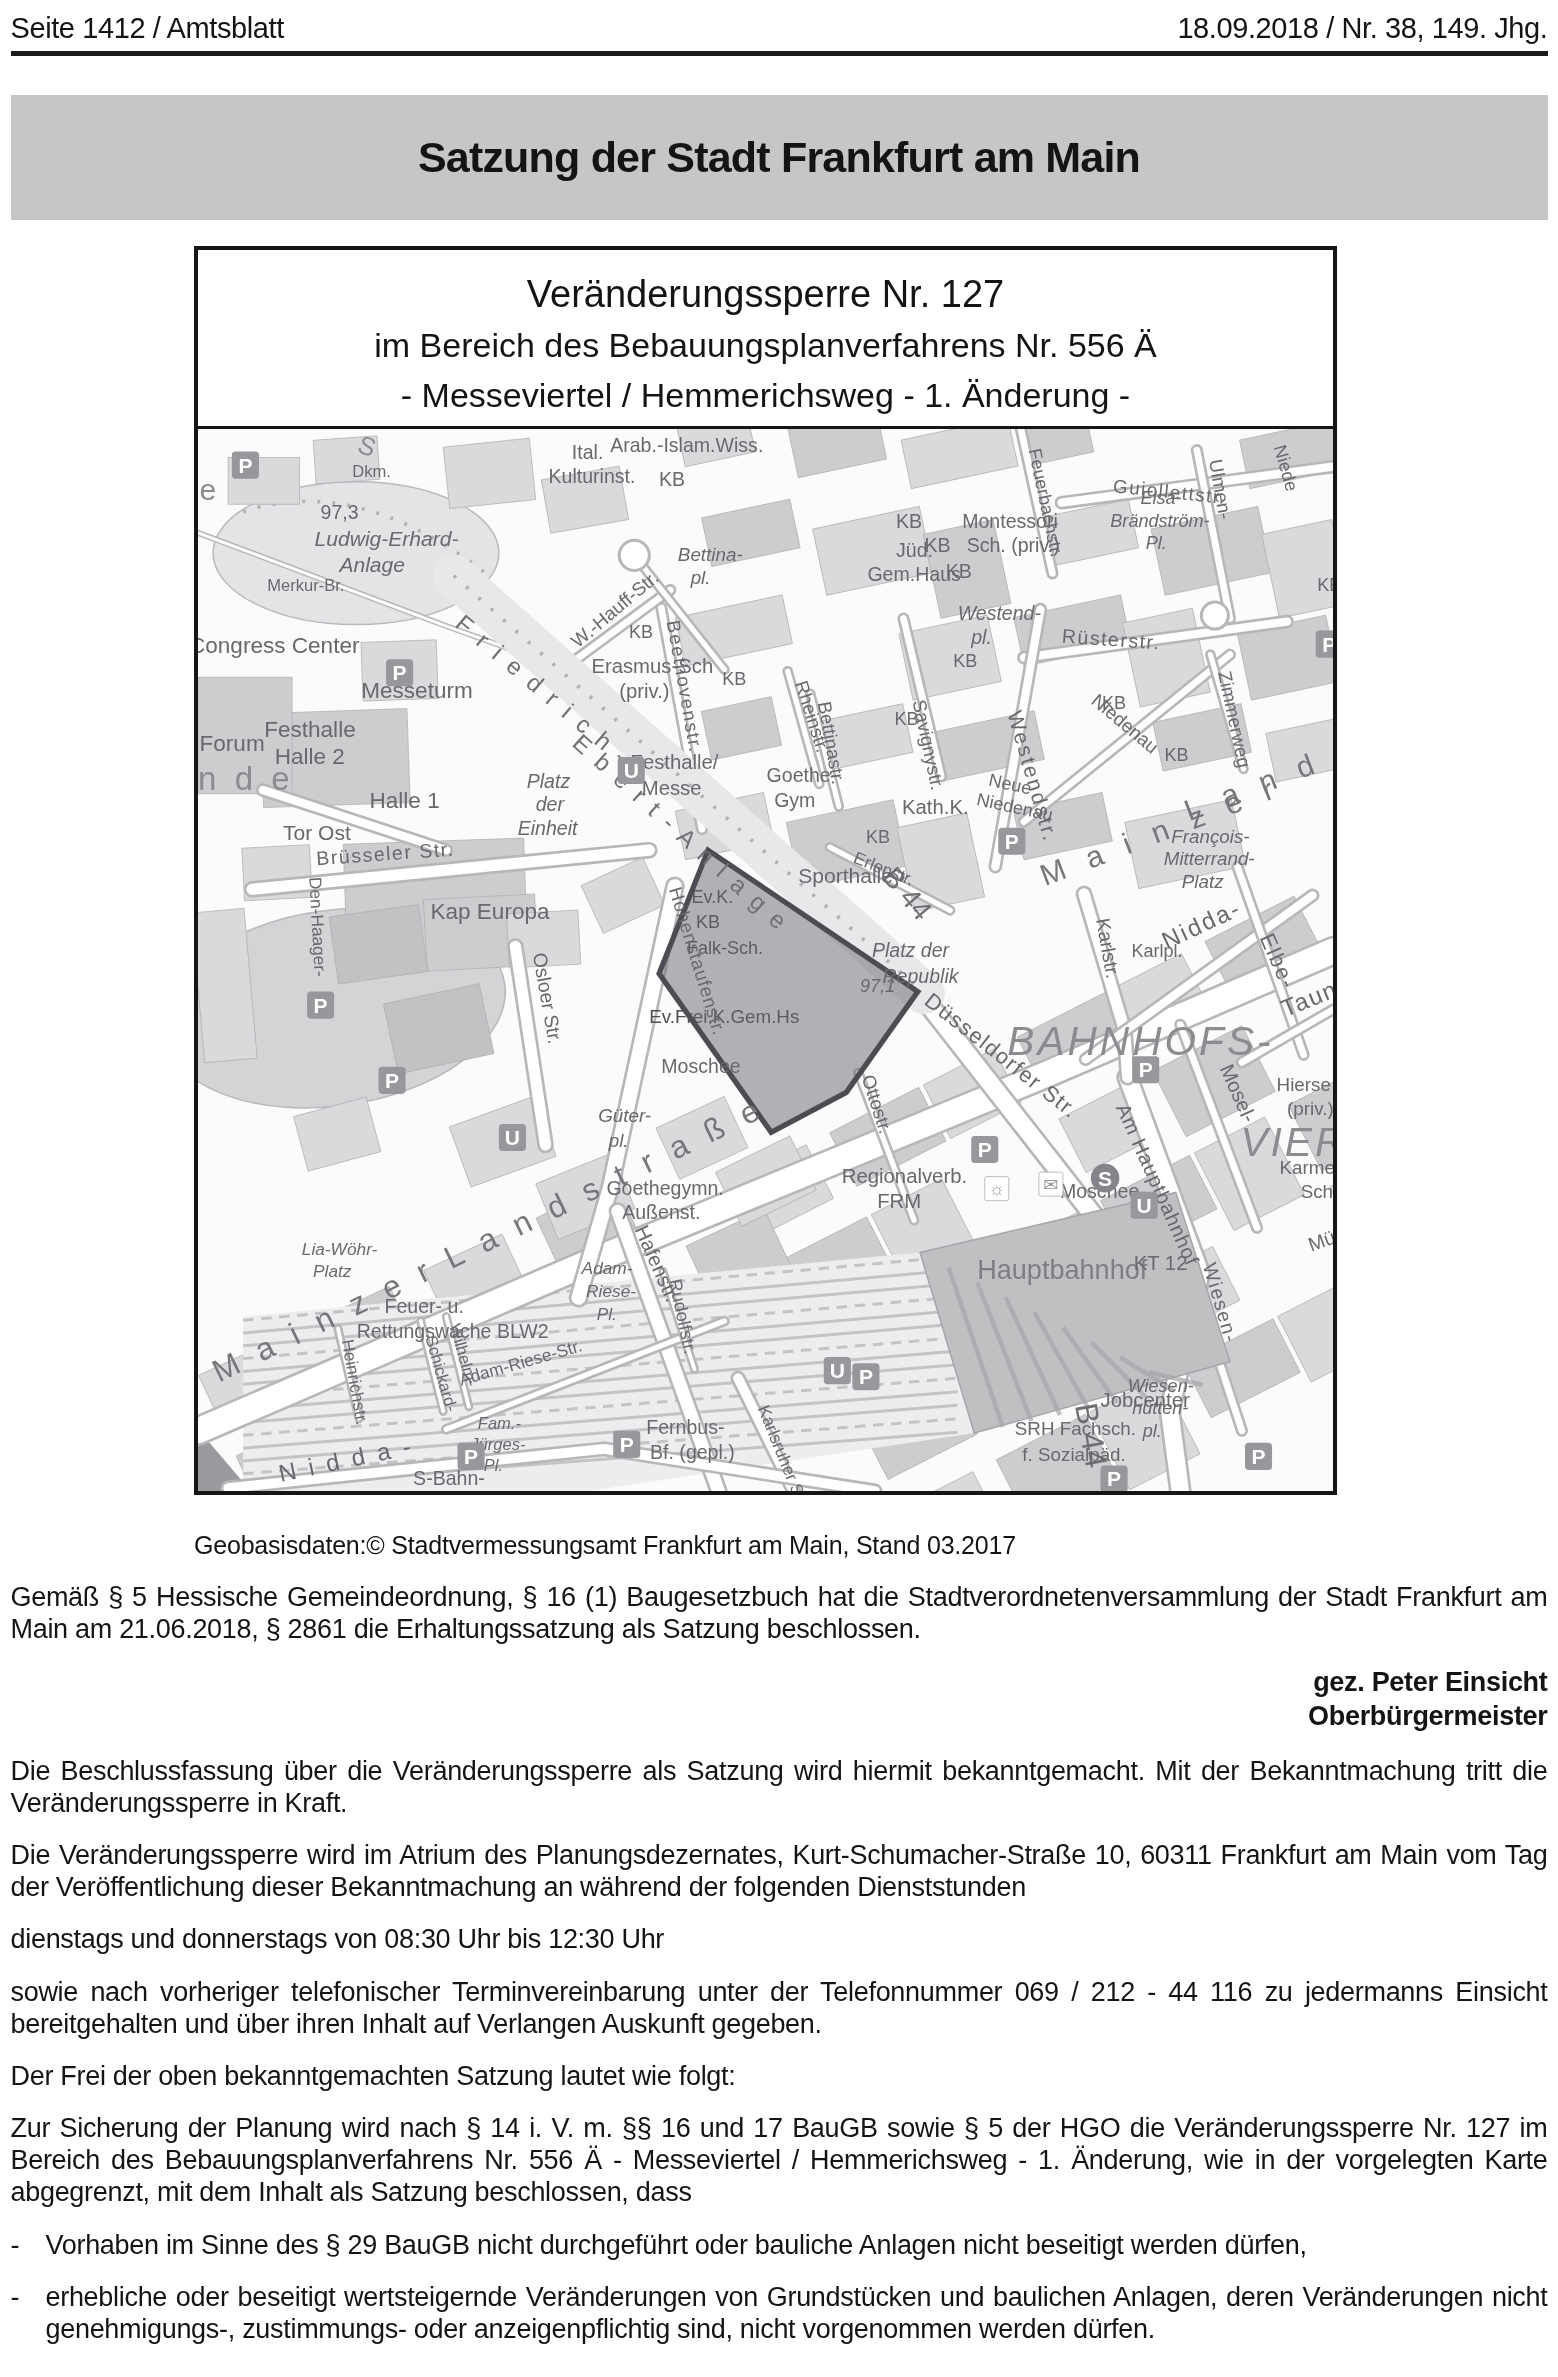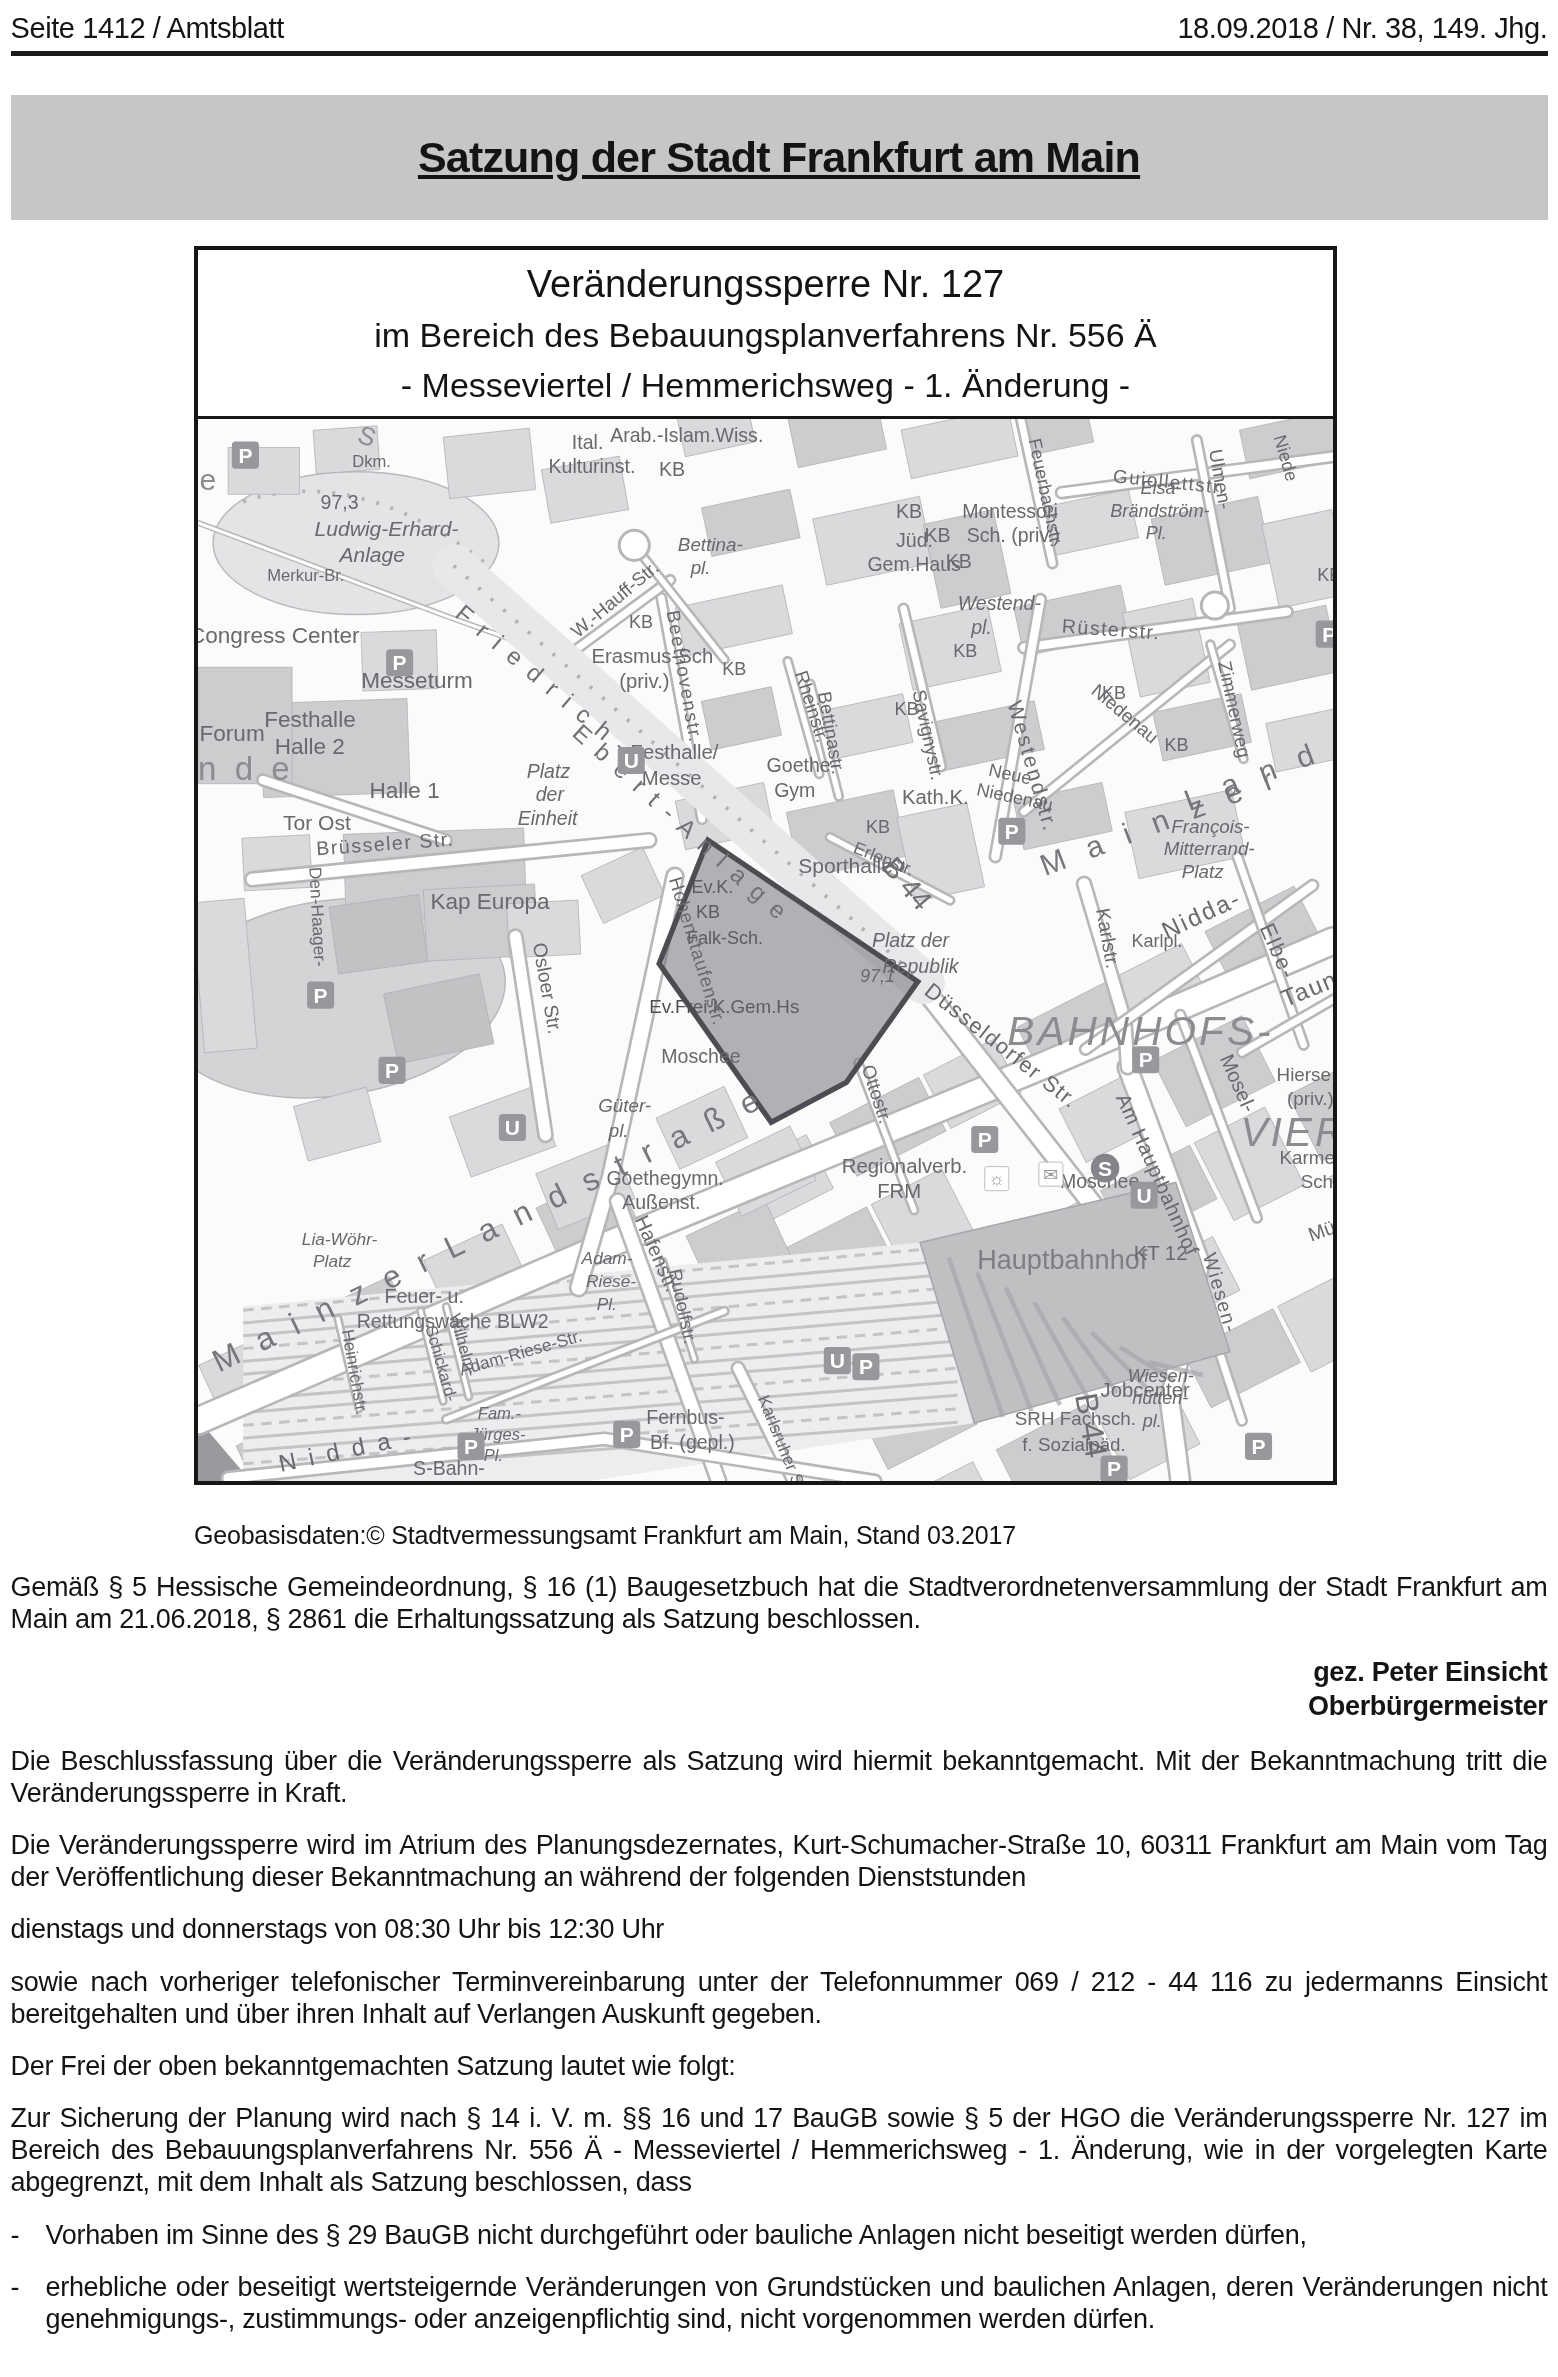--- a/index.html
+++ b/index.html
@@ -2,24 +2,24 @@
 <html style="font-size:12px"><head>
 <meta charset="utf-8">
 <style>
   html,body{margin:0;padding:0;background:#ffffff;}
   body{width:1558px;height:2377px;overflow:hidden;color:#141414;
        font-family:"Liberation Sans","DejaVu Sans",sans-serif;position:relative;}
   .header{margin:12px 10.5px 0 10.5px;display:flex;justify-content:space-between;
           font-size:29px;letter-spacing:-0.4px;}
   .rule{border-top:5.3px solid #1b1b1b;margin:6px 10.5px 0 10.5px;}
   .banner{margin:39px 10.5px 0 10.5px;height:125px;background:#c5c6c8;
-          display:flex;align-items:center;justify-content:center;text-decoration:underline;}
+          display:flex;align-items:center;justify-content:center;}
   .banner-title{font-weight:bold;font-size:43px;letter-spacing:-0.8px;}
   .map-box{margin:25.6px 0 0 194px;width:1135px;border:4.5px solid #161616;background:#fff;}
-  .map-title{text-align:center;padding:9px 0 6px 0;border-bottom:3.8px solid #161616;}
+  .map-title{text-align:center;padding:19px 0 6px 0;border-bottom:3.8px solid #161616;}
   .map-title .t1{font-size:38px;line-height:51px;}
   .map-title .t2,.map-title .t3{font-size:34px;line-height:50px;}
   .map-canvas{width:1135px;height:1062px;position:relative;background:#fbfbfc;overflow:hidden;}
   .map-canvas svg{display:block;}
   .caption{margin:36px 0 0 194px;font-size:25px;letter-spacing:-0.2px;}
   .body-text{margin:21px 10.5px 0 10.5px;font-size:27px;line-height:32px;
              letter-spacing:-0.3px;}
   .para{text-align:justify;margin:0 0 20.3px 0;}
   .sig{text-align:right;font-weight:bold;margin:1.5px 0 22px 0;line-height:34px;}
   .bullet{display:flex;margin:0 0 20.3px 0;}

